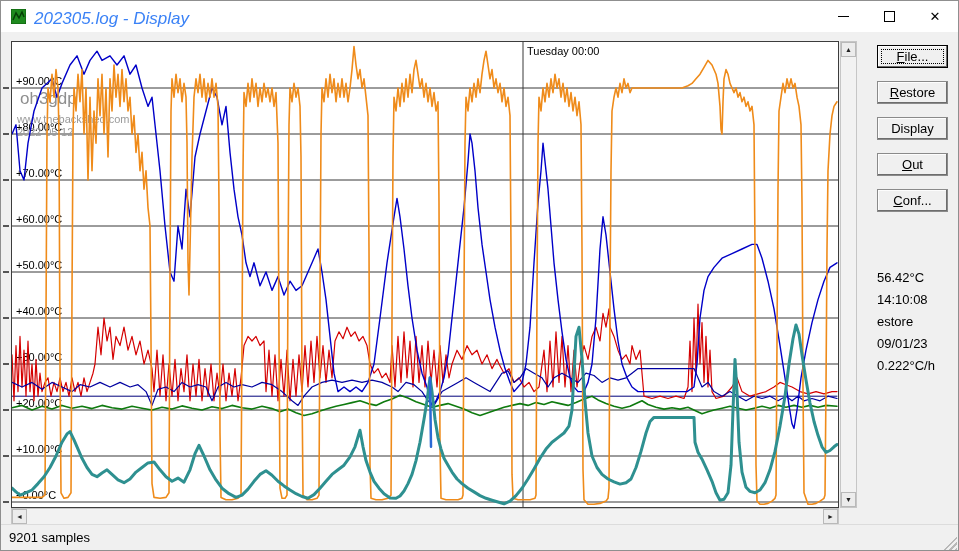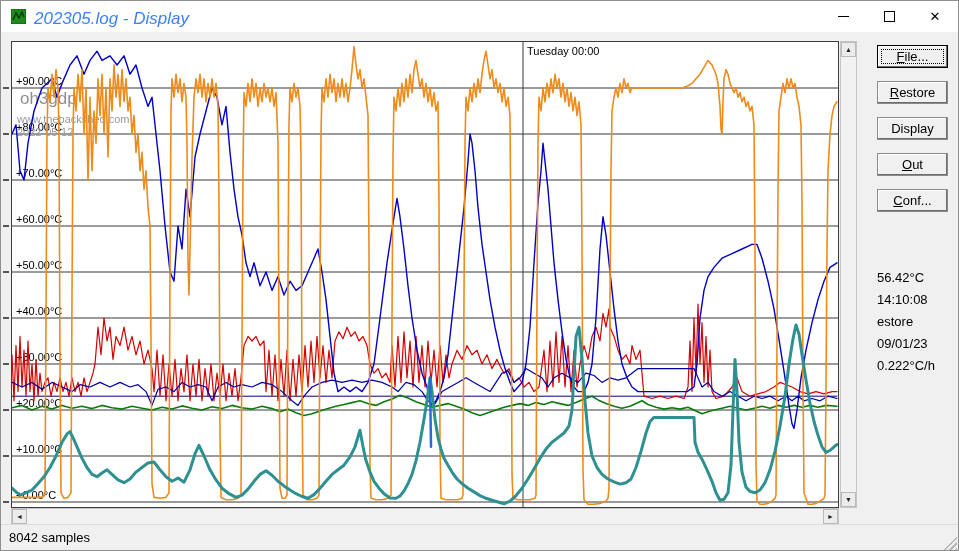--- a/index.html
+++ b/index.html
@@ -149,17 +149,17 @@
 
   <div class="readout">
     <div>56.42°C</div>
     <div>14:10:08</div>
     <div>estore</div>
     <div>09/01/23</div>
     <div>0.222°C/h</div>
   </div>
 
   <div class="statusbar">
-    <span class="status-text">8042 samples</span>
+    <span class="status-text">9201 samples</span>
     <span class="resize-grip"></span>
   </div>
 
 </div>
 
 </body></html>

